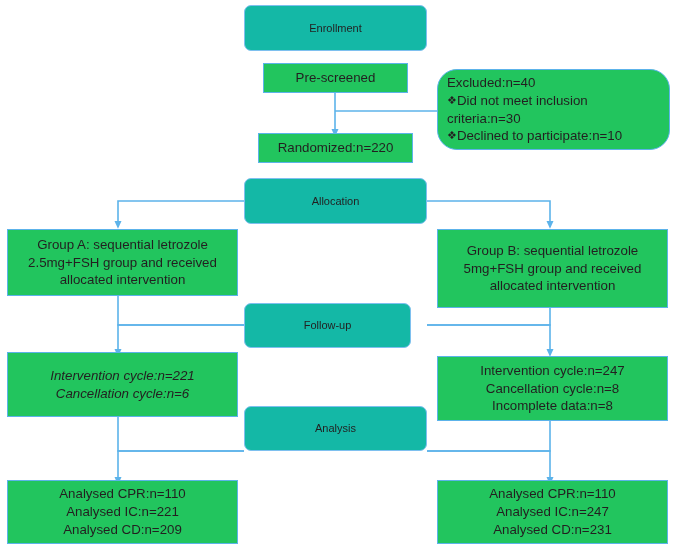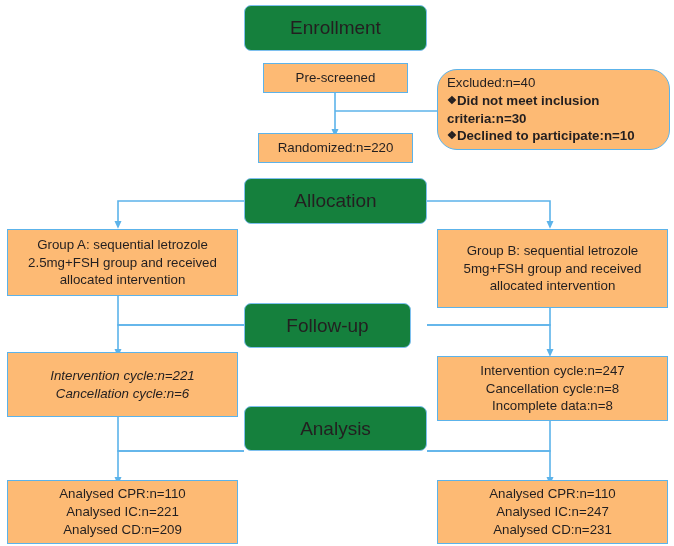--- a/index.html
+++ b/index.html
@@ -24,51 +24,50 @@
     left: 0;
     top: 0;
     width: 674px;
     height: 546px;
     pointer-events: none;
   }
   .node {
     position: absolute;
     box-sizing: border-box;
     border: 1.4px solid #5cb3ea;
-    background: #fdba74;
+    background: #22c55e;
     display: flex;
     flex-direction: column;
     justify-content: center;
     font-size: 13.3px;
     line-height: 1.33;
     color: #231f20;
   }
   .node.stage {
-    background: #15803d;
+    background: #14b8a6;
     border: 1.4px solid #7ec0ef;
     border-radius: 7px;
     align-items: center;
-    font-size: 19px;
+    font-size: 11px;
   }
   .node.centered {
     align-items: center;
     text-align: center;
   }
   .node.leftal {
     align-items: flex-start;
     text-align: left;
     padding-left: 9px;
     padding-right: 6px;
   }
   .line {
     white-space: nowrap;
   }
   .bullet-line {
     white-space: normal;
-    font-weight: bold;
   }
   .bullet {
     font-size: 11px;
     vertical-align: 1px;
   }
 </style>
 </head>
 <body>
 
 <div id="diagram">

